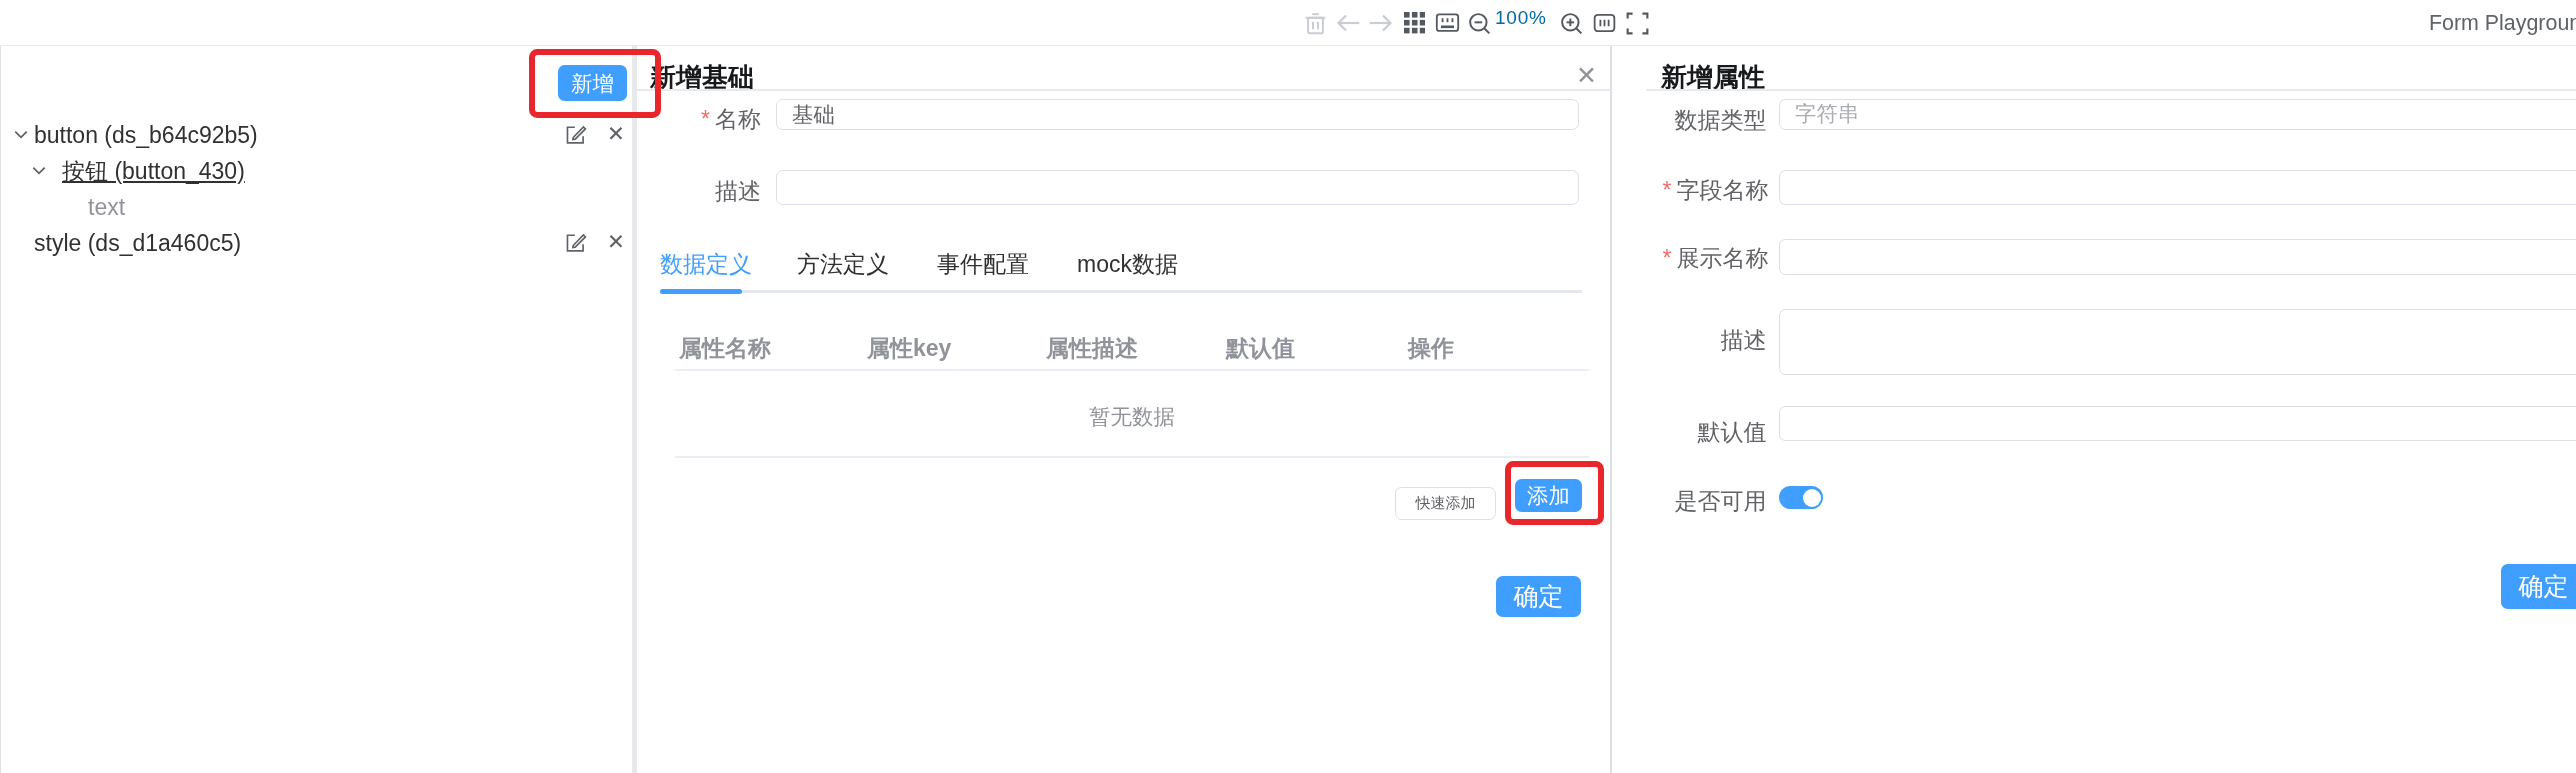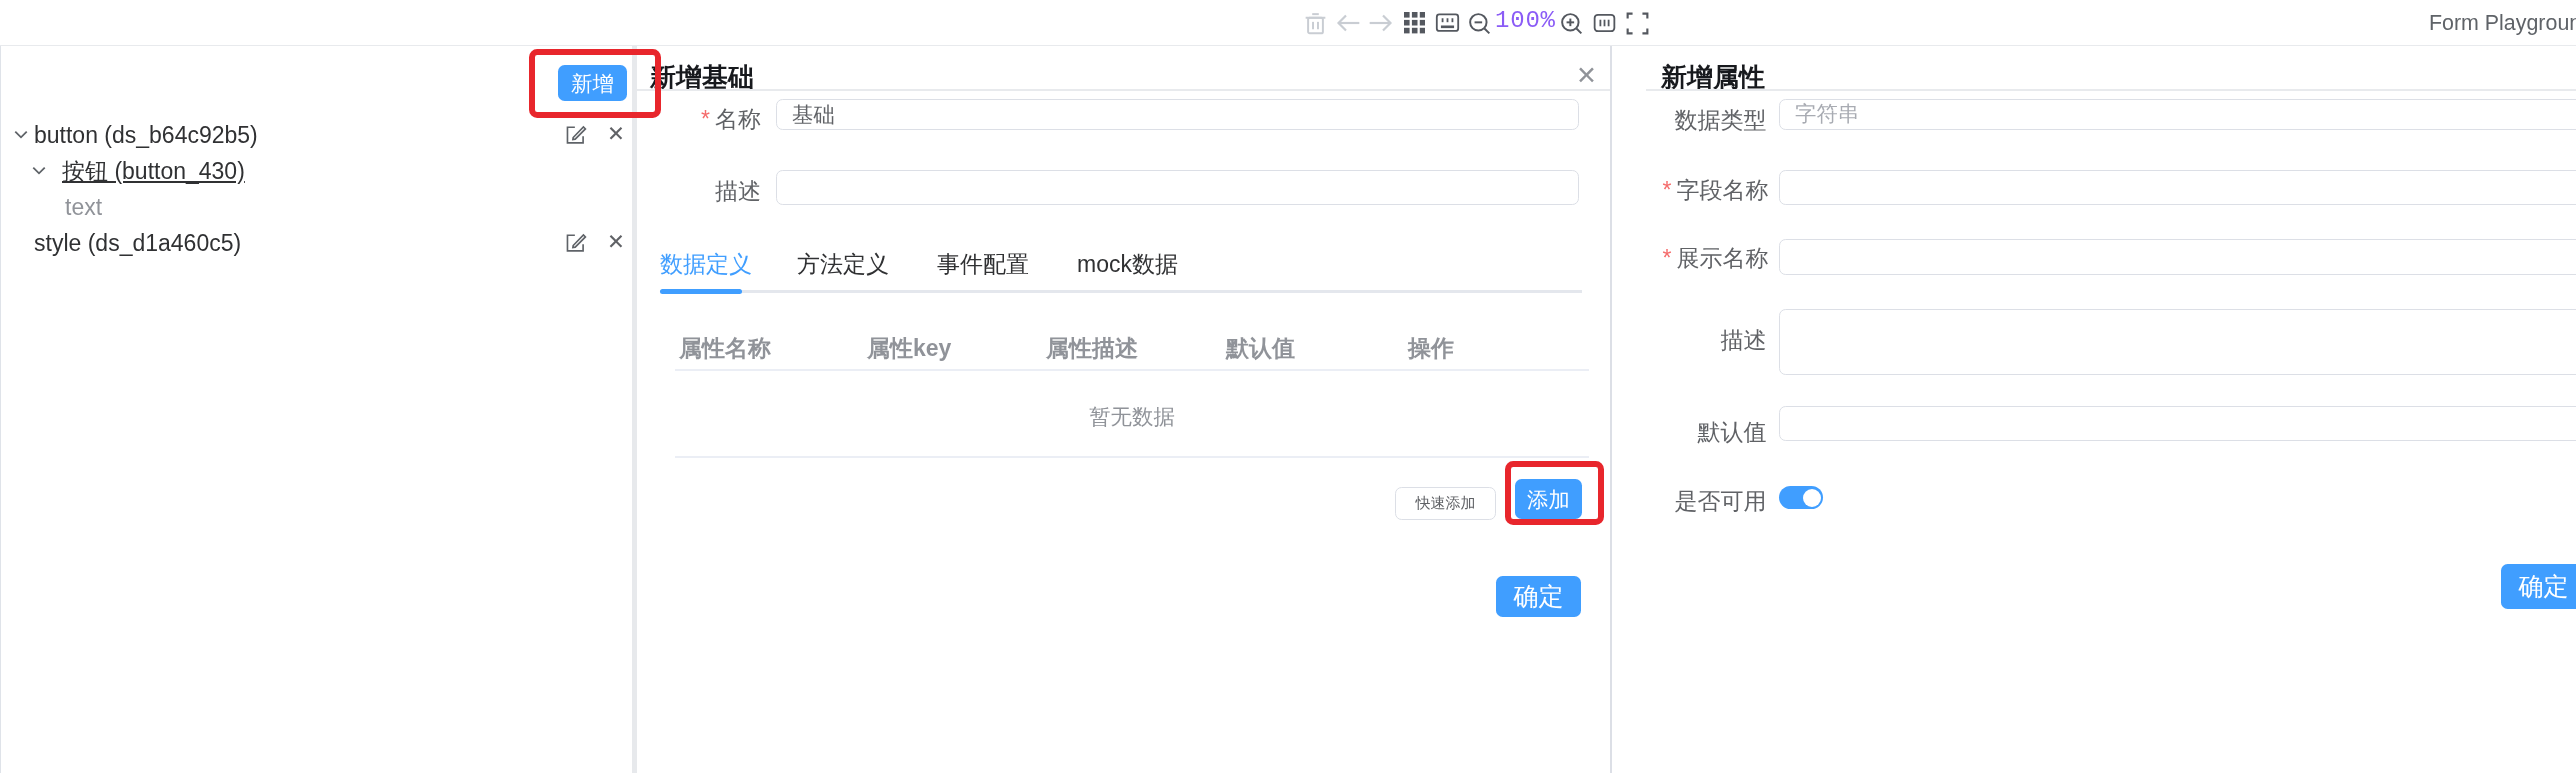--- a/index.html
+++ b/index.html
@@ -4,21 +4,21 @@
 <style>
   * { margin:0; padding:0; box-sizing:border-box; }
   html,body { width:2576px; height:773px; overflow:hidden; background:#fff;
     font-family:"Liberation Sans","DejaVu Sans",sans-serif; color:#303133; }
   .abs { position:absolute; }
 
   
   #topbar { left:0; top:0; width:2576px; height:46px; background:#fff; border-bottom:1.6px solid #e8eaed; z-index:5; }
   .tool { position:absolute; top:6.6px; width:33px; height:33px; display:flex; align-items:center; justify-content:center; }
   .tool svg { display:block; }
-  #zoom-level { position:absolute; left:1495px; top:7.4px; font-size:24px; color:#8b5cf6; letter-spacing:0.8px;font-family:Liberation Mono, monospace; }
+  #zoom-level { position:absolute; left:1495px; top:7.4px; font-size:19px; color:#0369a1; letter-spacing:0.8px; }
   #app-title { position:absolute; left:2429px; top:10.7px; width:147px; overflow:hidden; white-space:nowrap;
     font-size:21.4px; color:#5f6368; }
 
   
   #sidebar { left:0; top:46px; width:632px; height:727px; background:#fff; border-left:1.6px solid #dfe3e9; }
   #divider1 { left:632px; top:46px; width:5px; height:727px; background:#e7e9ec; }
   #panel-mid { left:637px; top:46px; width:973px; height:727px; background:#fff; }
   #divider2 { left:1610px; top:46px; width:1.6px; height:727px; background:#dcdfe6; }
   #panel-right { left:1612px; top:46px; width:964px; height:727px; background:#fff;margin-left:34px; }
 
@@ -188,21 +188,21 @@
       <span class="xglyph">✕</span>
     </span>
   </div>
   <div class="tree-row" style="top:107px;">
     <span class="caret" style="left:29px;">
       <svg width="18" height="18" viewBox="0 0 11 11">
           <polyline points="2,4 5.5,7.5 9,4" fill="none" stroke="#5f6368" stroke-width="1.1"></polyline>
         </svg></span>
     <span style="position:absolute;left:61px;text-decoration:underline;">按钮 (button_430)</span>
   </div>
-  <div class="tree-row muted" style="top:143px;">
+  <div class="tree-row muted" style="top:143px;margin-left:23px;">
     <span style="position:absolute;left:64px;">text</span>
   </div>
   <div class="tree-row" style="top:179px;">
     <span style="position:absolute;left:33px;">style (ds_d1a460c5)</span>
     <span class="row-icons">
       <svg width="21.4" height="21.4" viewBox="0 0 13 13">
         <g fill="none" stroke="#5f6368" stroke-width="1">
             <path d="M11 7.5 V11.5 H1.5 V2 H6"></path>
             <path d="M5 8.2 L11.2 1.8 L12.4 3 L6.2 9.2 L4.8 9.4 Z"></path>
           </g>
@@ -239,21 +239,21 @@
   <div class="th" style="left:42px;">属性名称</div>
   <div class="th" style="left:230px;">属性key</div>
   <div class="th" style="left:409px;">属性描述</div>
   <div class="th" style="left:589px;">默认值</div>
   <div class="th" style="left:771px;">操作</div>
   <div class="tline" style="top:323px;"></div>
   <div id="empty-text">暂无数据</div>
   <div class="tline" style="top:410px;"></div>
 
   <div class="btn-plain" style="left:758px;top:433px;width:101px;height:33px;">快速添加</div>
-  <div class="btn-primary" style="left:878px;top:433px;width:67px;height:40px;font-size:21.4px;">添加</div>
+  <div class="btn-primary" style="left:878px;top:433px;width:67px;height:33px;font-size:21.4px;">添加</div>
   <div class="btn-primary" style="left:859px;top:530px;width:85px;height:41px;font-size:25px;">确定</div>
 </div>
 
 <div id="divider2" class="abs"></div>
 
 <div id="panel-right" class="abs">
   <div class="drawer-title" style="left:15px;top:14px;">新增属性</div>
   <div class="drawer-close" style="left:935px;top:16.5px;">✕</div>
   <div class="drawer-divider"></div>
 

